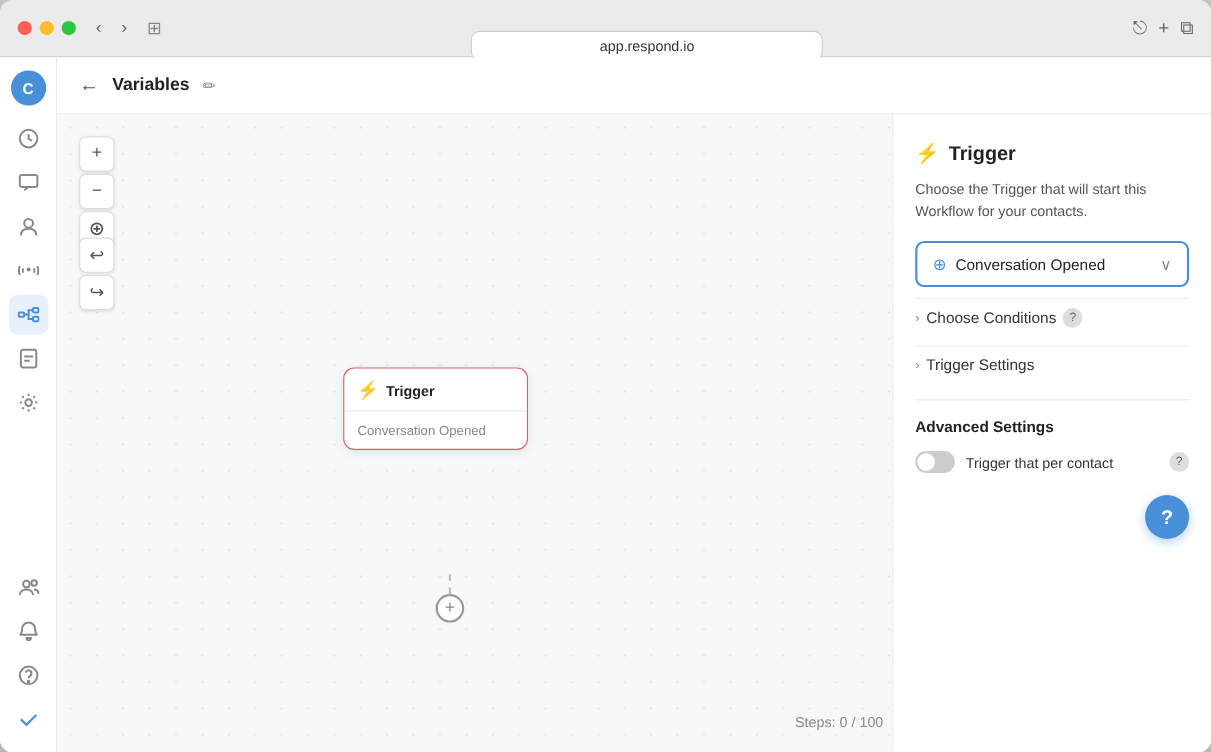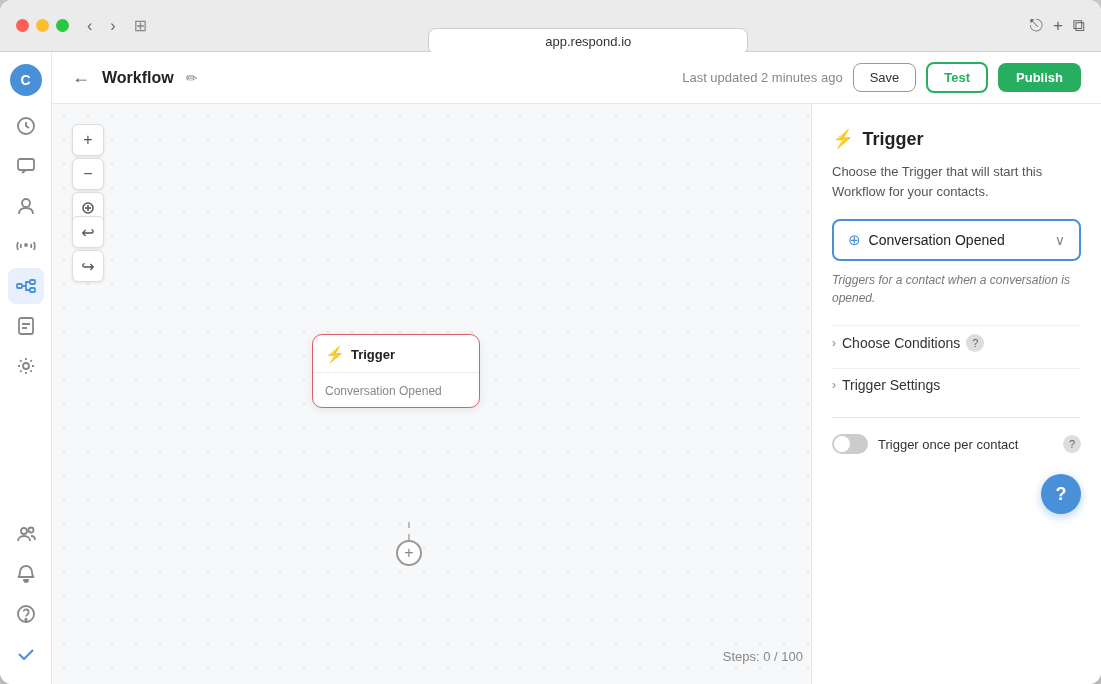--- a/index.html
+++ b/index.html
@@ -551,28 +551,22 @@
               <path d="M3 10l5 5L17 6"></path>
             </svg>
         </button>
       </div>
     </div>
 
     <div style="flex:1;display:flex;flex-direction:column;overflow:hidden;">
 
       <div class="top-bar">
         <button class="back-btn">←</button>
-        <span class="page-title">Workflow</span>
+        <span class="page-title">Variables</span>
         <span class="edit-icon">✏</span>
-        <div class="top-bar-right">
-          <span class="last-updated">Last updated 2 minutes ago</span>
-          <button class="btn-save">Save</button>
-          <button class="btn-test">Test</button>
-          <button class="btn-publish">Publish</button>
-        </div>
       </div>
 
       <div class="main-content">
 
         <div class="canvas-area">
 
           <div class="zoom-controls">
             <div class="zoom-btn">+</div>
             <div class="zoom-btn">−</div>
             <div class="zoom-btn">
@@ -614,41 +608,41 @@
           <p class="panel-description">Choose the Trigger that will start this Workflow for your contacts.</p>
 
           <div class="trigger-dropdown">
             <div class="dropdown-left">
               <span style="color:#4a90d9;font-size:15px;">⊕</span>
               <span class="dropdown-label">Conversation Opened</span>
             </div>
             <span style="color:#888;font-size:14px;">∨</span>
           </div>
 
-          <p class="trigger-description">Triggers for a contact when a conversation is opened.</p>
 
           <div class="collapsible-section">
             <div class="collapsible-header">
               <span style="font-size:12px;color:#888;">›</span>
               <span>Choose Conditions</span>
               <span class="help-icon">?</span>
             </div>
           </div>
 
           <div class="collapsible-section">
             <div class="collapsible-header">
               <span style="font-size:12px;color:#888;">›</span>
               <span>Trigger Settings</span>
             </div>
           </div>
 
           <div class="advanced-section">
+            <div class="advanced-title">Advanced Settings</div>
             <div class="toggle-row">
               <div class="toggle"></div>
-              <span class="toggle-label">Trigger once per contact</span>
+              <span class="toggle-label">Trigger that per contact</span>
               <span class="help-icon">?</span>
             </div>
           </div>
 
           <div style="position:relative;height:60px;">
             <div class="help-fab" style="position:absolute;bottom:0;right:0;">?</div>
           </div>
         </div>
       </div>
     </div>

